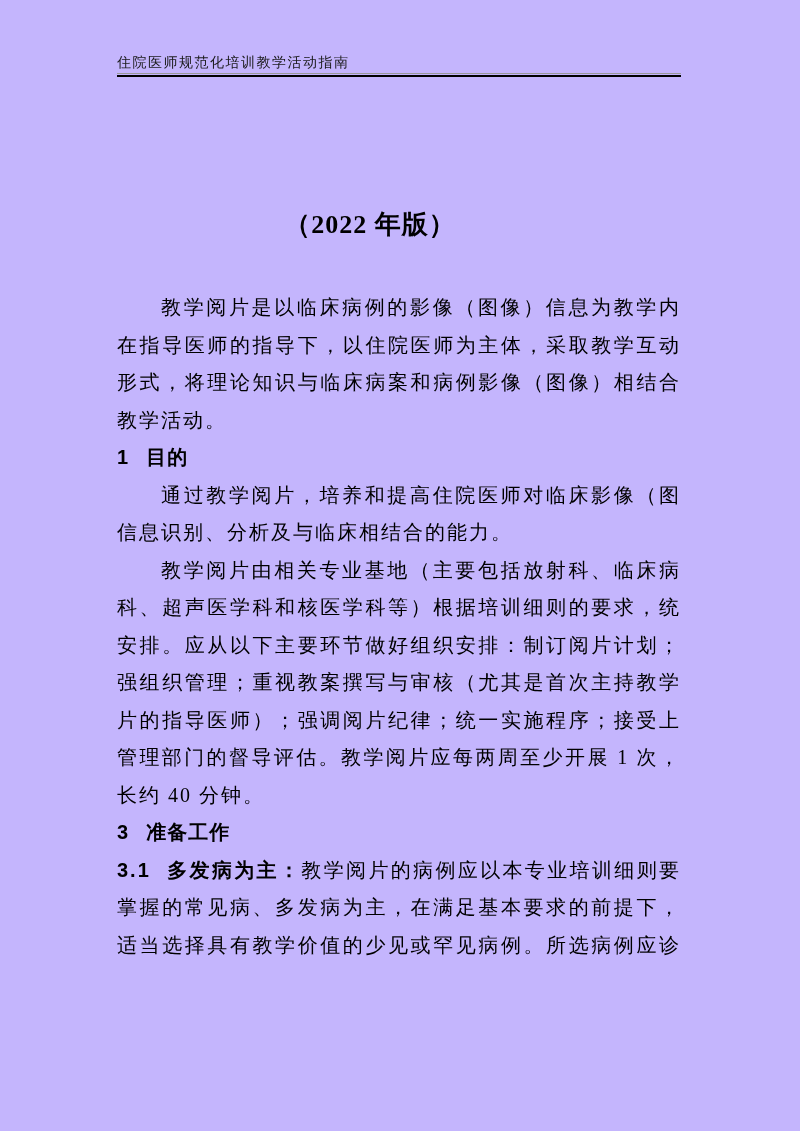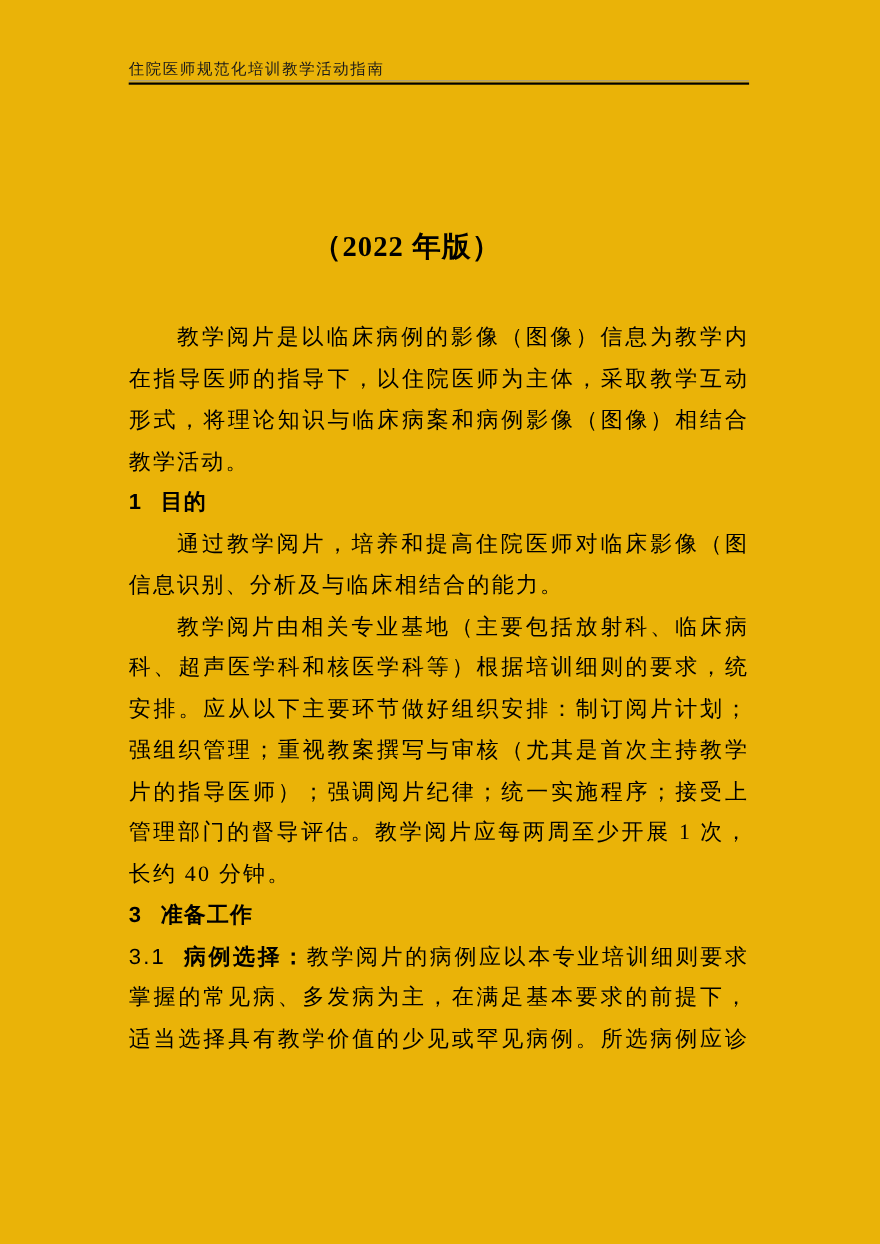--- a/index.html
+++ b/index.html
@@ -4,21 +4,21 @@
 <style>
   html, body {
     margin: 0;
     padding: 0;
     background: #ffffff;
   }
   .page {
     position: relative;
     width: 800px;
     height: 1131px;
-    background: #eab308;
+    background: #c4b5fd;
     color: #000000;
     font-family: "Liberation Serif", "DejaVu Serif", serif;
     overflow: hidden;
   }
   .running-header {
     position: absolute;
     left: 117px;
     top: 54px;
     width: 564px;
     font-size: 14px;
@@ -94,21 +94,21 @@
     font-weight: bold;
     font-size: 20px;
     letter-spacing: 1px;
   }
   .h-num {
     display: inline-block;
     margin-right: 17px;
   }
   .b-num {
     font-family: "Liberation Sans", "DejaVu Sans", sans-serif;
-    font-weight: normal;
+    font-weight: bold;
     margin-right: 16px;
   }
   .b-prefix {
     font-family: "Liberation Sans", "DejaVu Sans", sans-serif;
     font-weight: bold;
   }
   .page-number {
     position: absolute;
     left: 0;
     top: 1028px;
@@ -142,19 +142,19 @@
       <div class="line j indent"><span class="line-text">通过教学阅片，培养和提高住院医师对临床影像（图像）</span></div>
       <div class="line"><span class="line-text">信息识别、分析及与临床相结合的能力。</span></div>
       <div class="line j indent"><span class="line-text">教学阅片由相关专业基地（主要包括放射科、临床病理</span></div>
       <div class="line j"><span class="line-text">科、超声医学科和核医学科等）根据培训细则的要求，统筹</span></div>
       <div class="line j"><span class="line-text">安排。应从以下主要环节做好组织安排：制订阅片计划；加</span></div>
       <div class="line j"><span class="line-text">强组织管理；重视教案撰写与审核（尤其是首次主持教学阅</span></div>
       <div class="line j"><span class="line-text">片的指导医师）；强调阅片纪律；统一实施程序；接受上级</span></div>
       <div class="line j"><span class="line-text">管理部门的督导评估。教学阅片应每两周至少开展 1 次，时</span></div>
       <div class="line"><span class="line-text">长约 40 分钟。</span></div>
       <div class="heading"><span class="h-num">3</span><span class="h-text">准备工作</span></div>
-      <div class="line j"><span class="b-num">3.1</span><span class="b-prefix">病例选择：</span><span class="line-text">教学阅片的病例应以本专业培训细则要求</span></div>
+      <div class="line j"><span class="b-num">3.1</span><span class="b-prefix">多发病为主：</span><span class="line-text">教学阅片的病例应以本专业培训细则要求</span></div>
       <div class="line j"><span class="line-text">掌握的常见病、多发病为主，在满足基本要求的前提下，可</span></div>
       <div class="line j"><span class="line-text">适当选择具有教学价值的少见或罕见病例。所选病例应诊断</span></div>
     </div>
 
 
 </div>
 
 </body></html>

